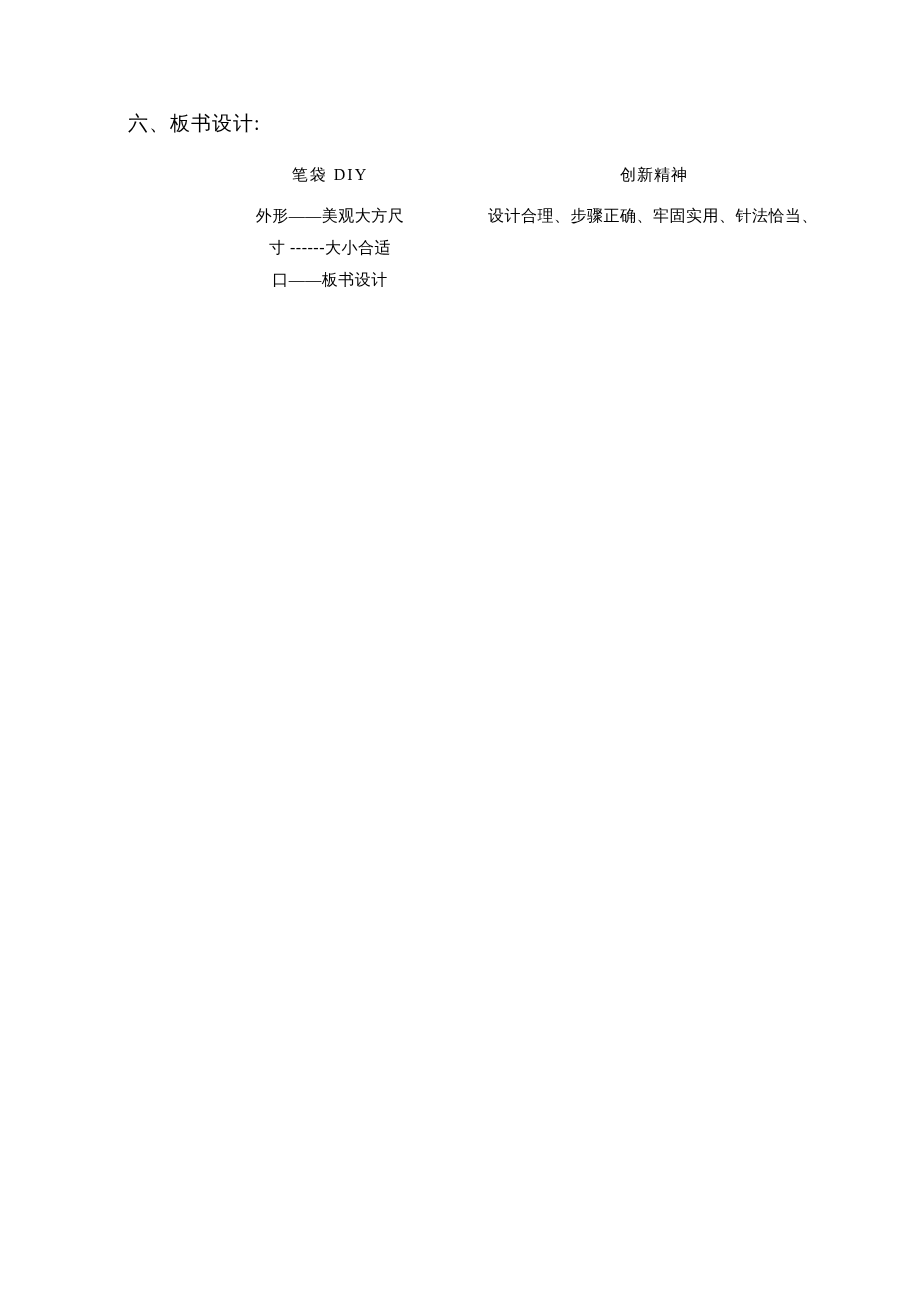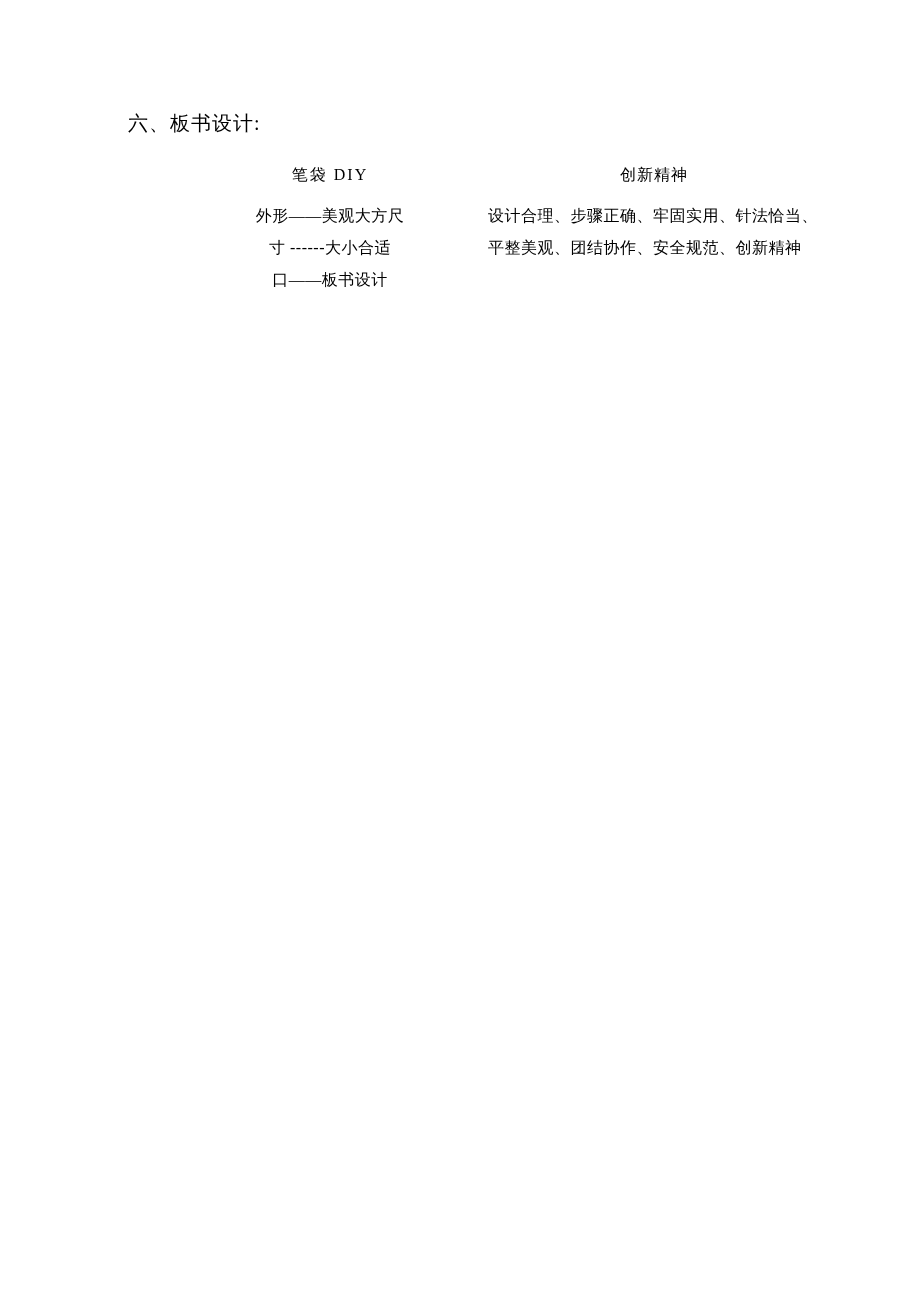--- a/index.html
+++ b/index.html
@@ -68,16 +68,15 @@
     <div class="body-text">
       <div>外形——美观大方尺</div>
       <div>寸 ------大小合适</div>
       <div>口——板书设计</div>
     </div>
   </div>
   <div class="right-col">
     <div class="col-title">创新精神</div>
     <div class="body-text">
       <div>设计合理、步骤正确、牢固实用、针法恰当、</div>
-      <div>平整美观、团结协作、安全规范、创新精神</div>
     </div>
   </div>
 </div>
 
 </body></html>

